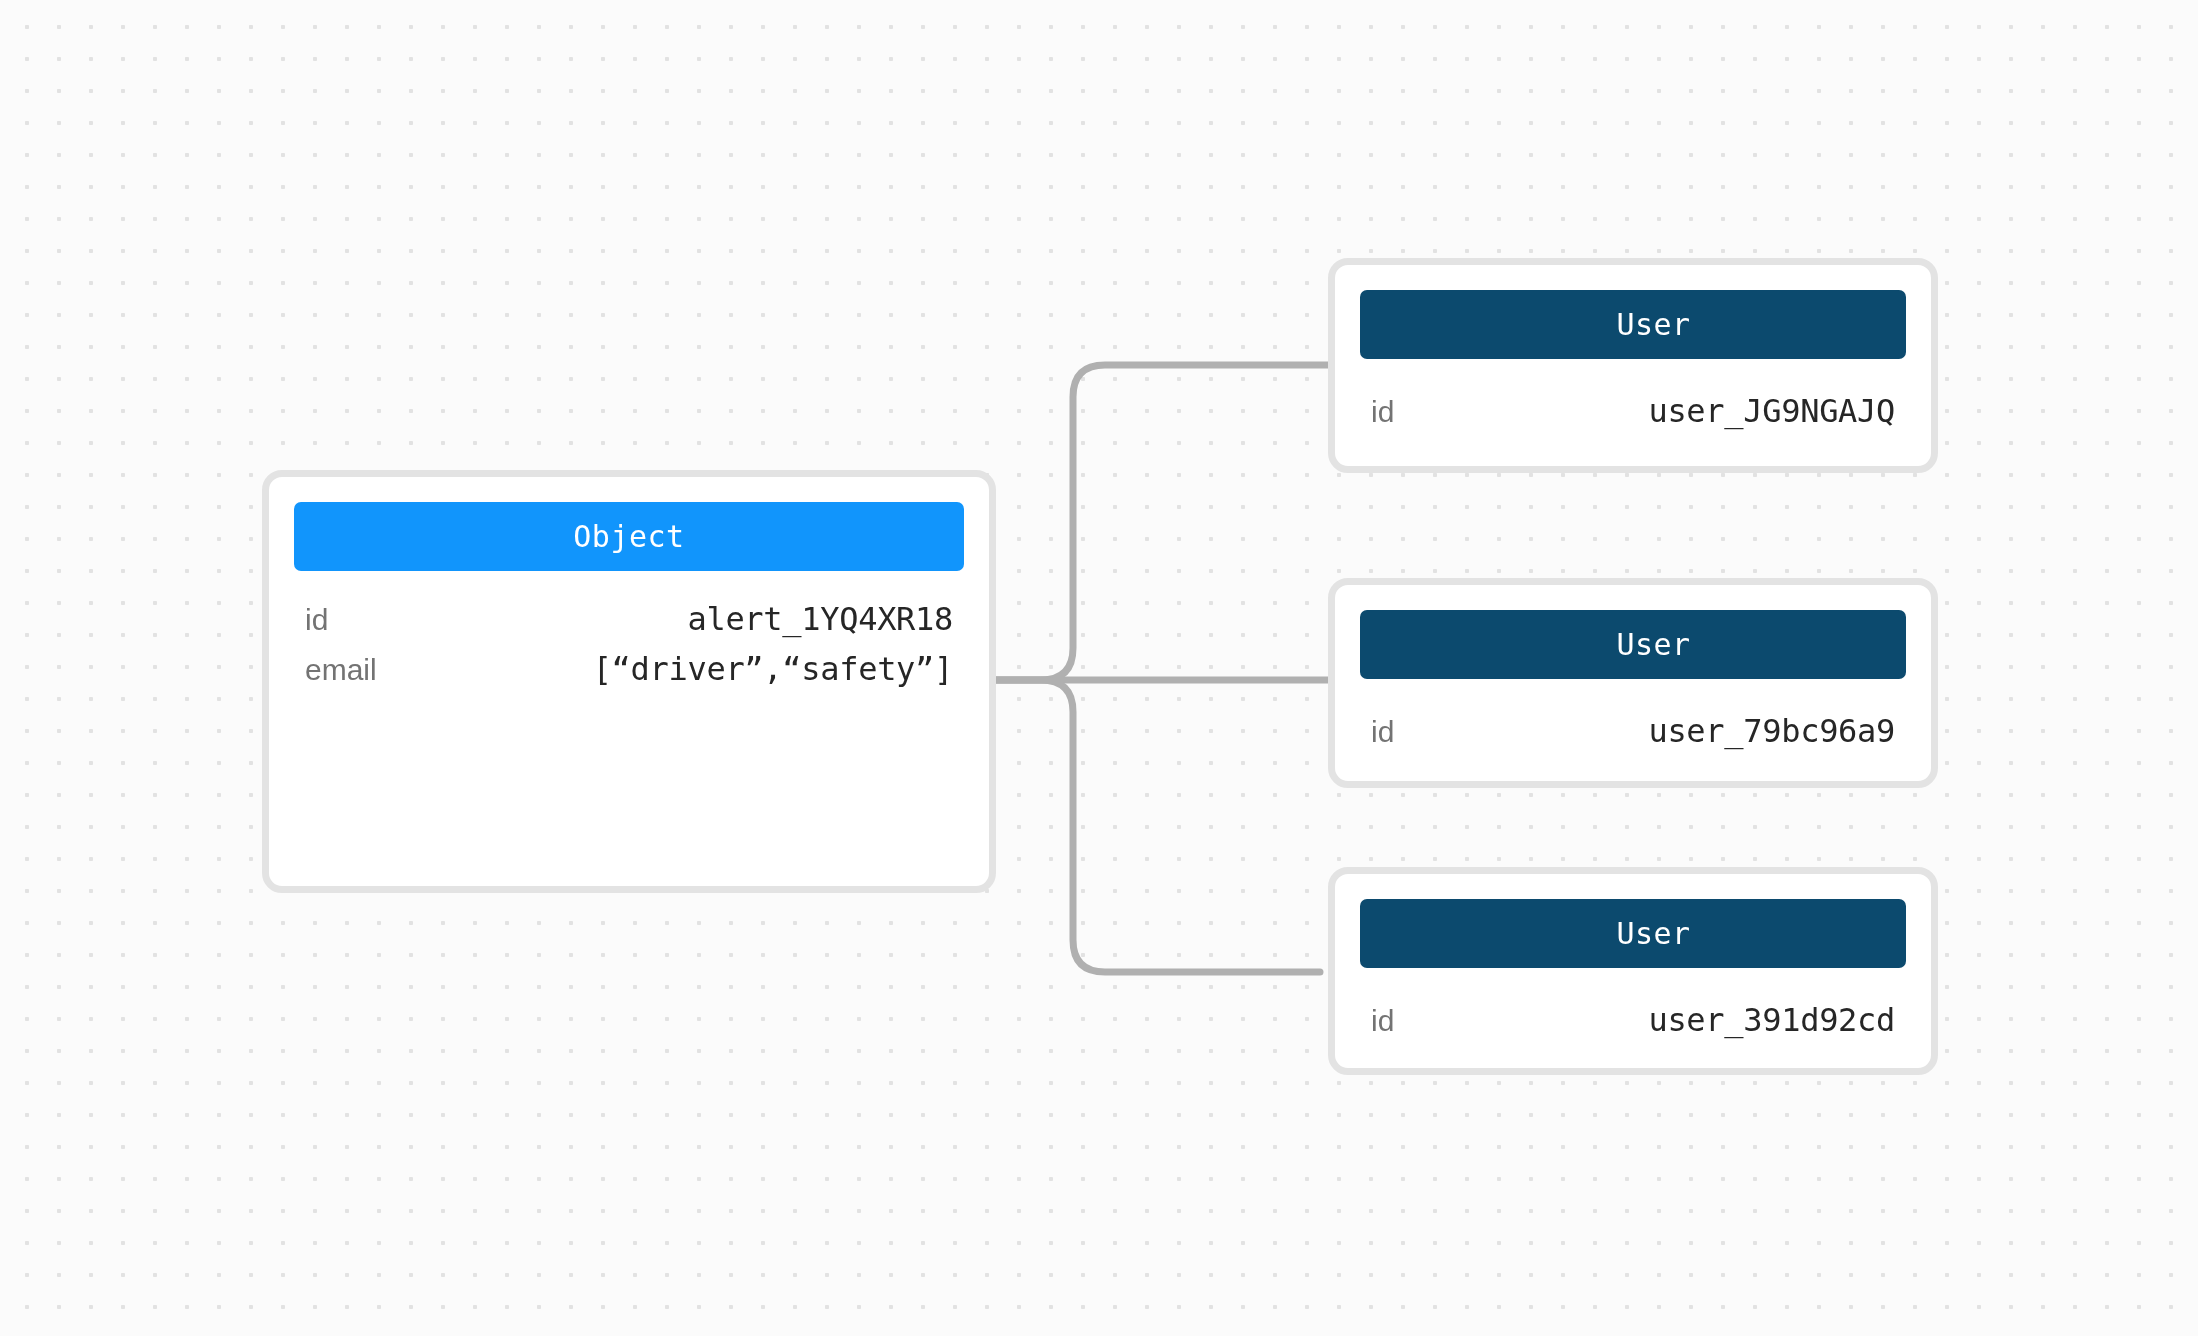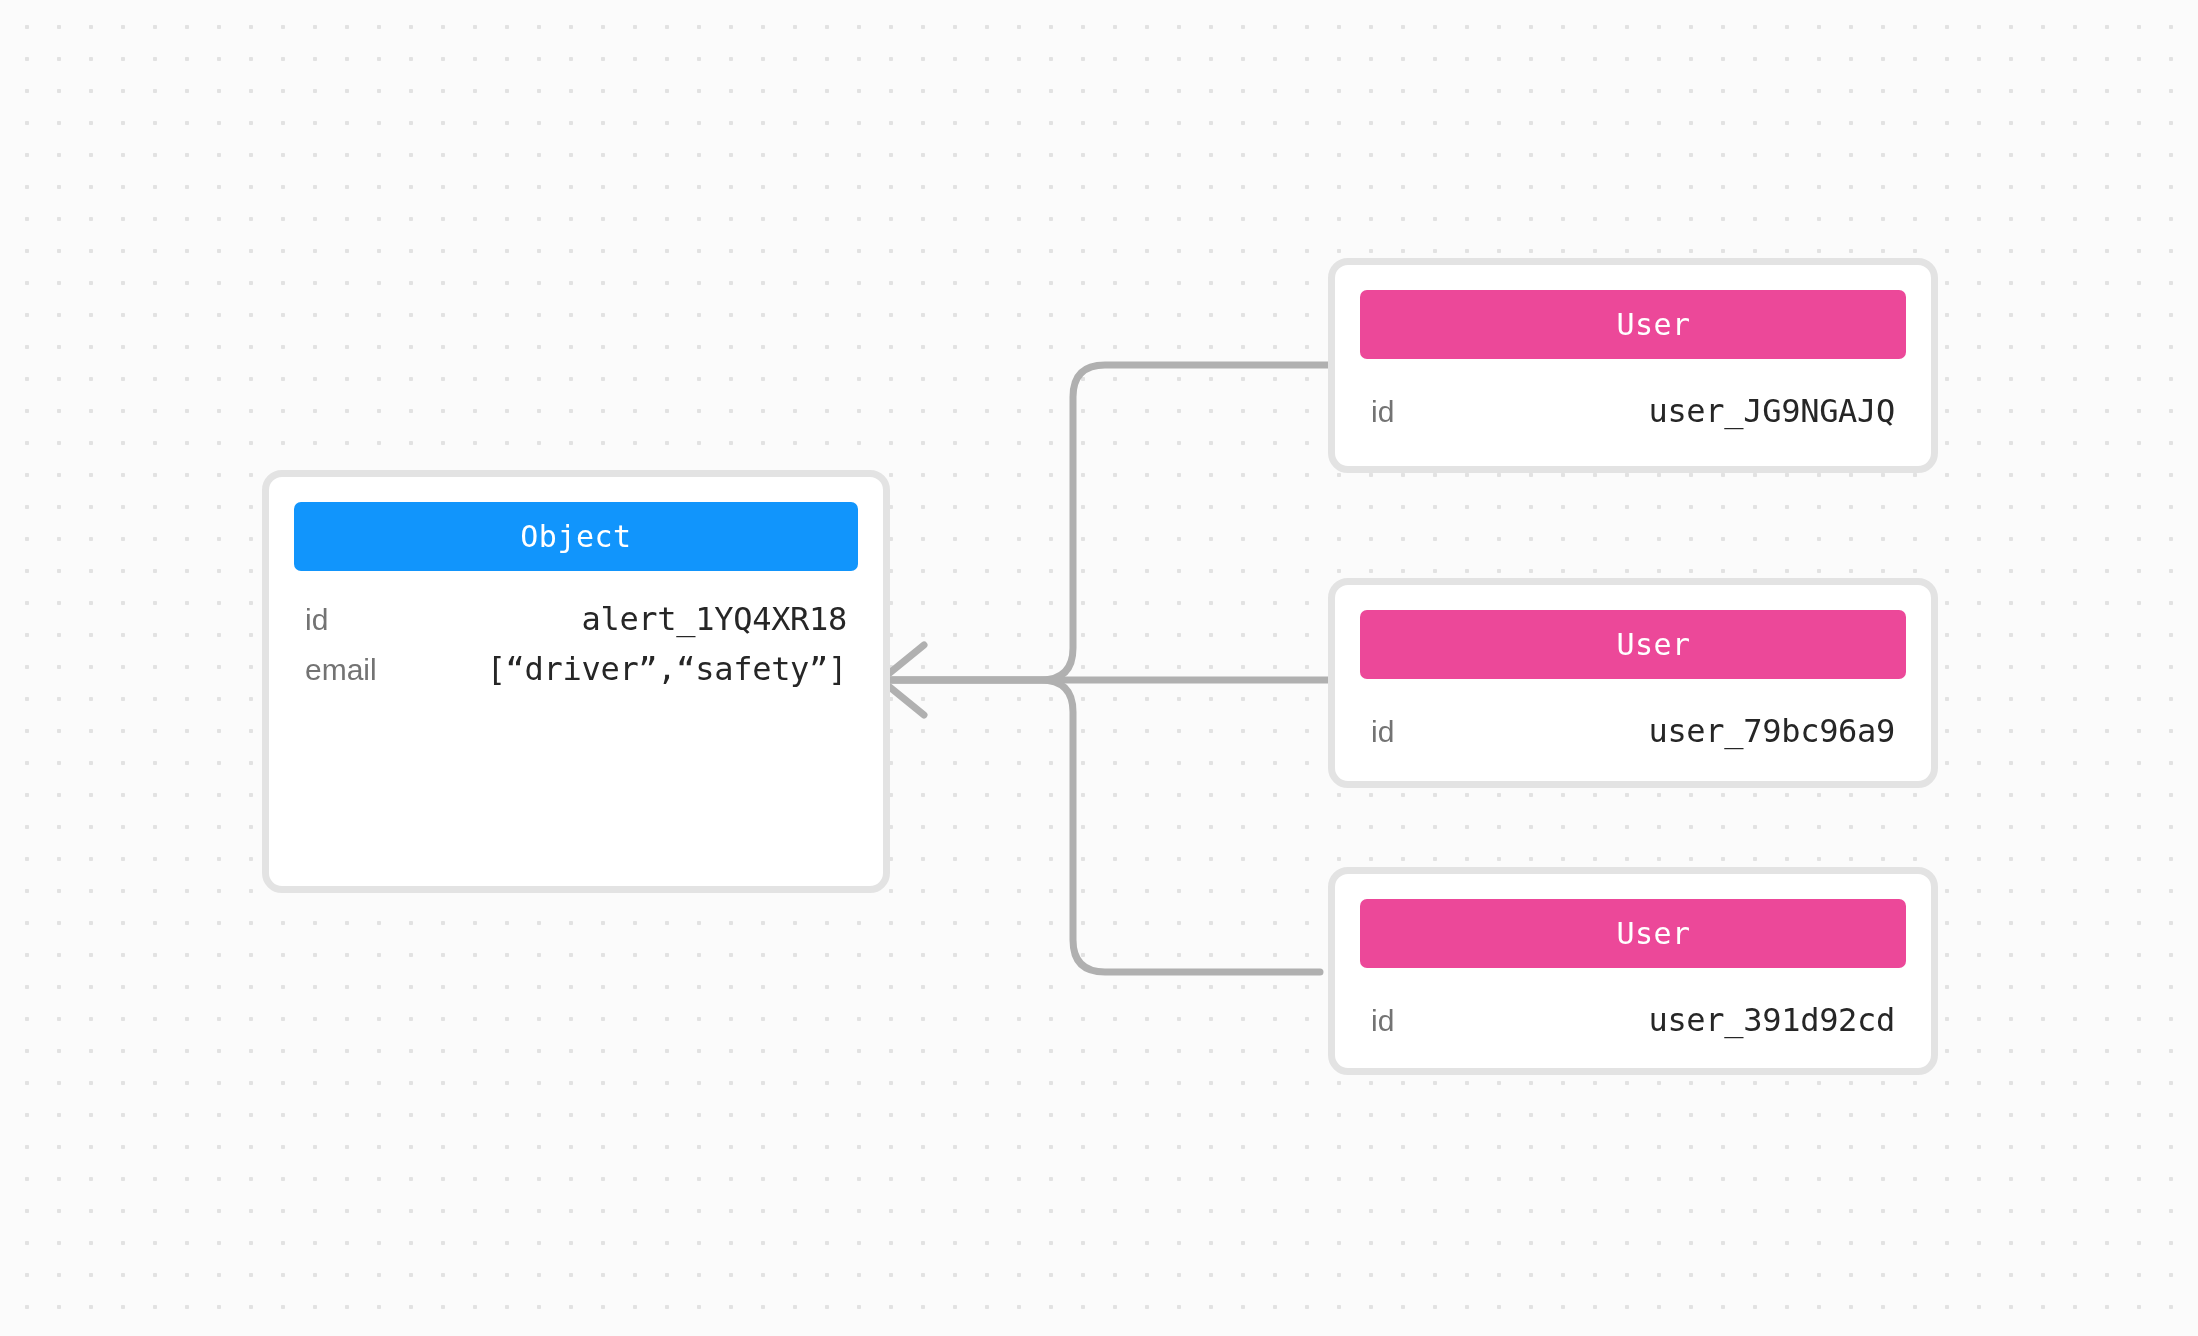--- a/index.html
+++ b/index.html
@@ -55,21 +55,21 @@
     font-family: "DejaVu Sans Mono", "Liberation Mono", monospace;
     font-size: 30px;
     font-weight: 400;
     color: #ffffff;
     line-height: 1;
     padding: 20px 0 19px 0;
     letter-spacing: 0.5px;
   }
 
   .node-header.type-object { background: #1195fc; }
-  .node-header.type-user   { background: #ec4899; padding-left: 41px; }
+  .node-header.type-user   { background: #0c4a6e; padding-left: 41px; }
 
   .node-body {
     padding: 0 36px;
     flex: 1;
   }
 
   .field-group { }
 
   .field-row {
     display: flex;
@@ -91,21 +91,21 @@
     color: #262626;
     white-space: pre;
     text-align: right;
     letter-spacing: -0.3px;
   }
 
   
   #node-object {
     left: 262px;
     top: 470px;
-    width: 628px;
+    width: 734px;
     height: 423px;
   }
   #node-object .node-body { padding-top: 32px; }
   #node-object .group-primary  .field-row { padding: 0 0 46px 0; }
   #node-object .group-secondary .field-row { padding: 0 0 18px 0; }
 
   
   .node-user { left: 1328px; width: 610px; }
   #node-user-1 { top: 258px;  height: 215px; }
   #node-user-2 { top: 578px;  height: 210px; }

